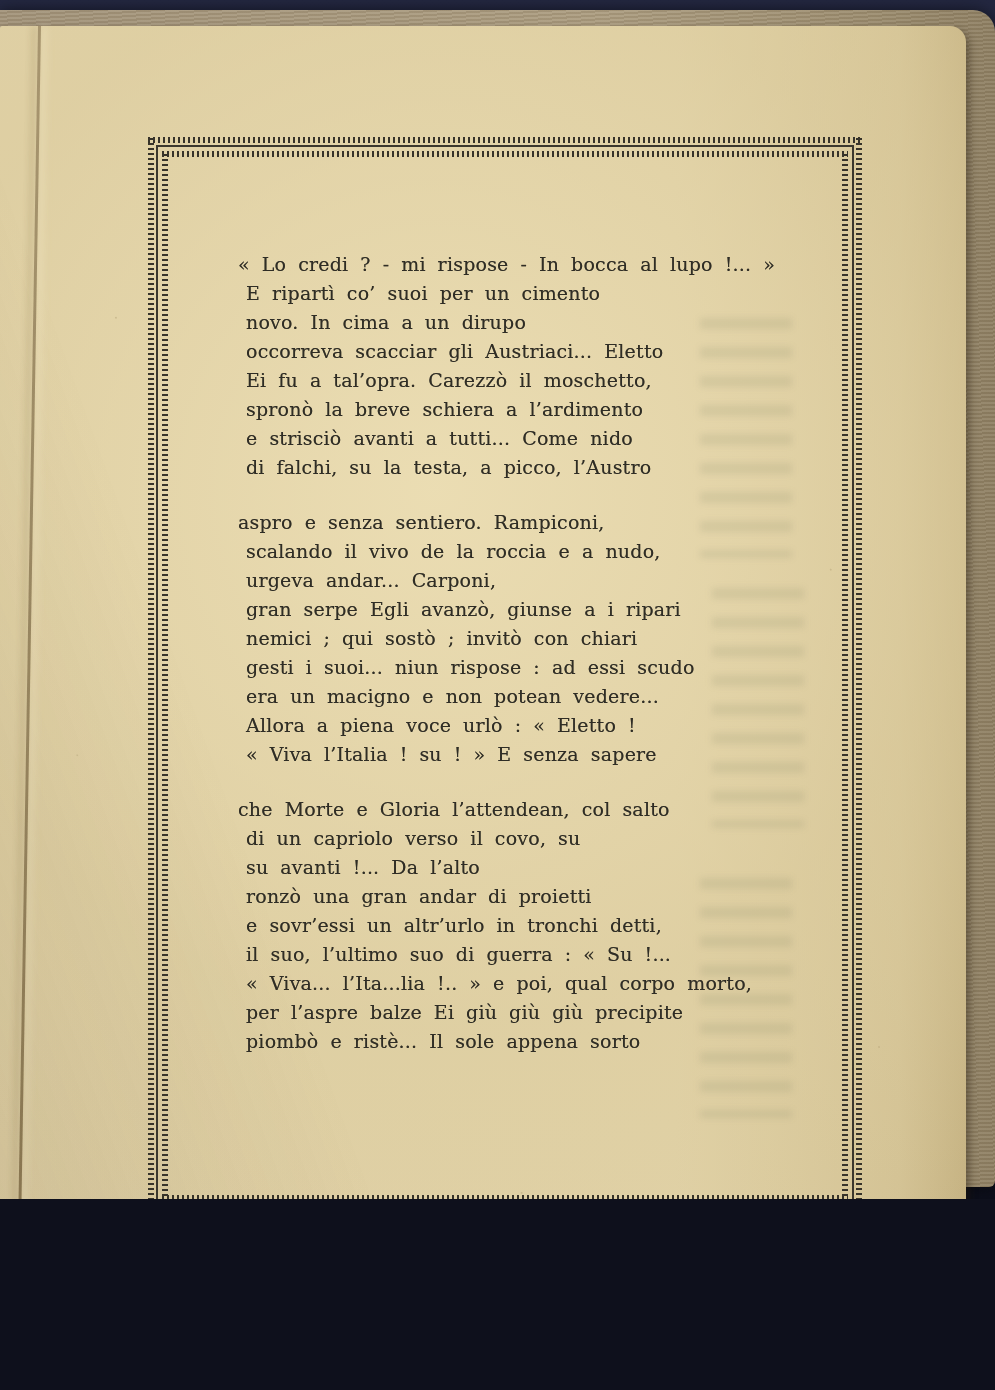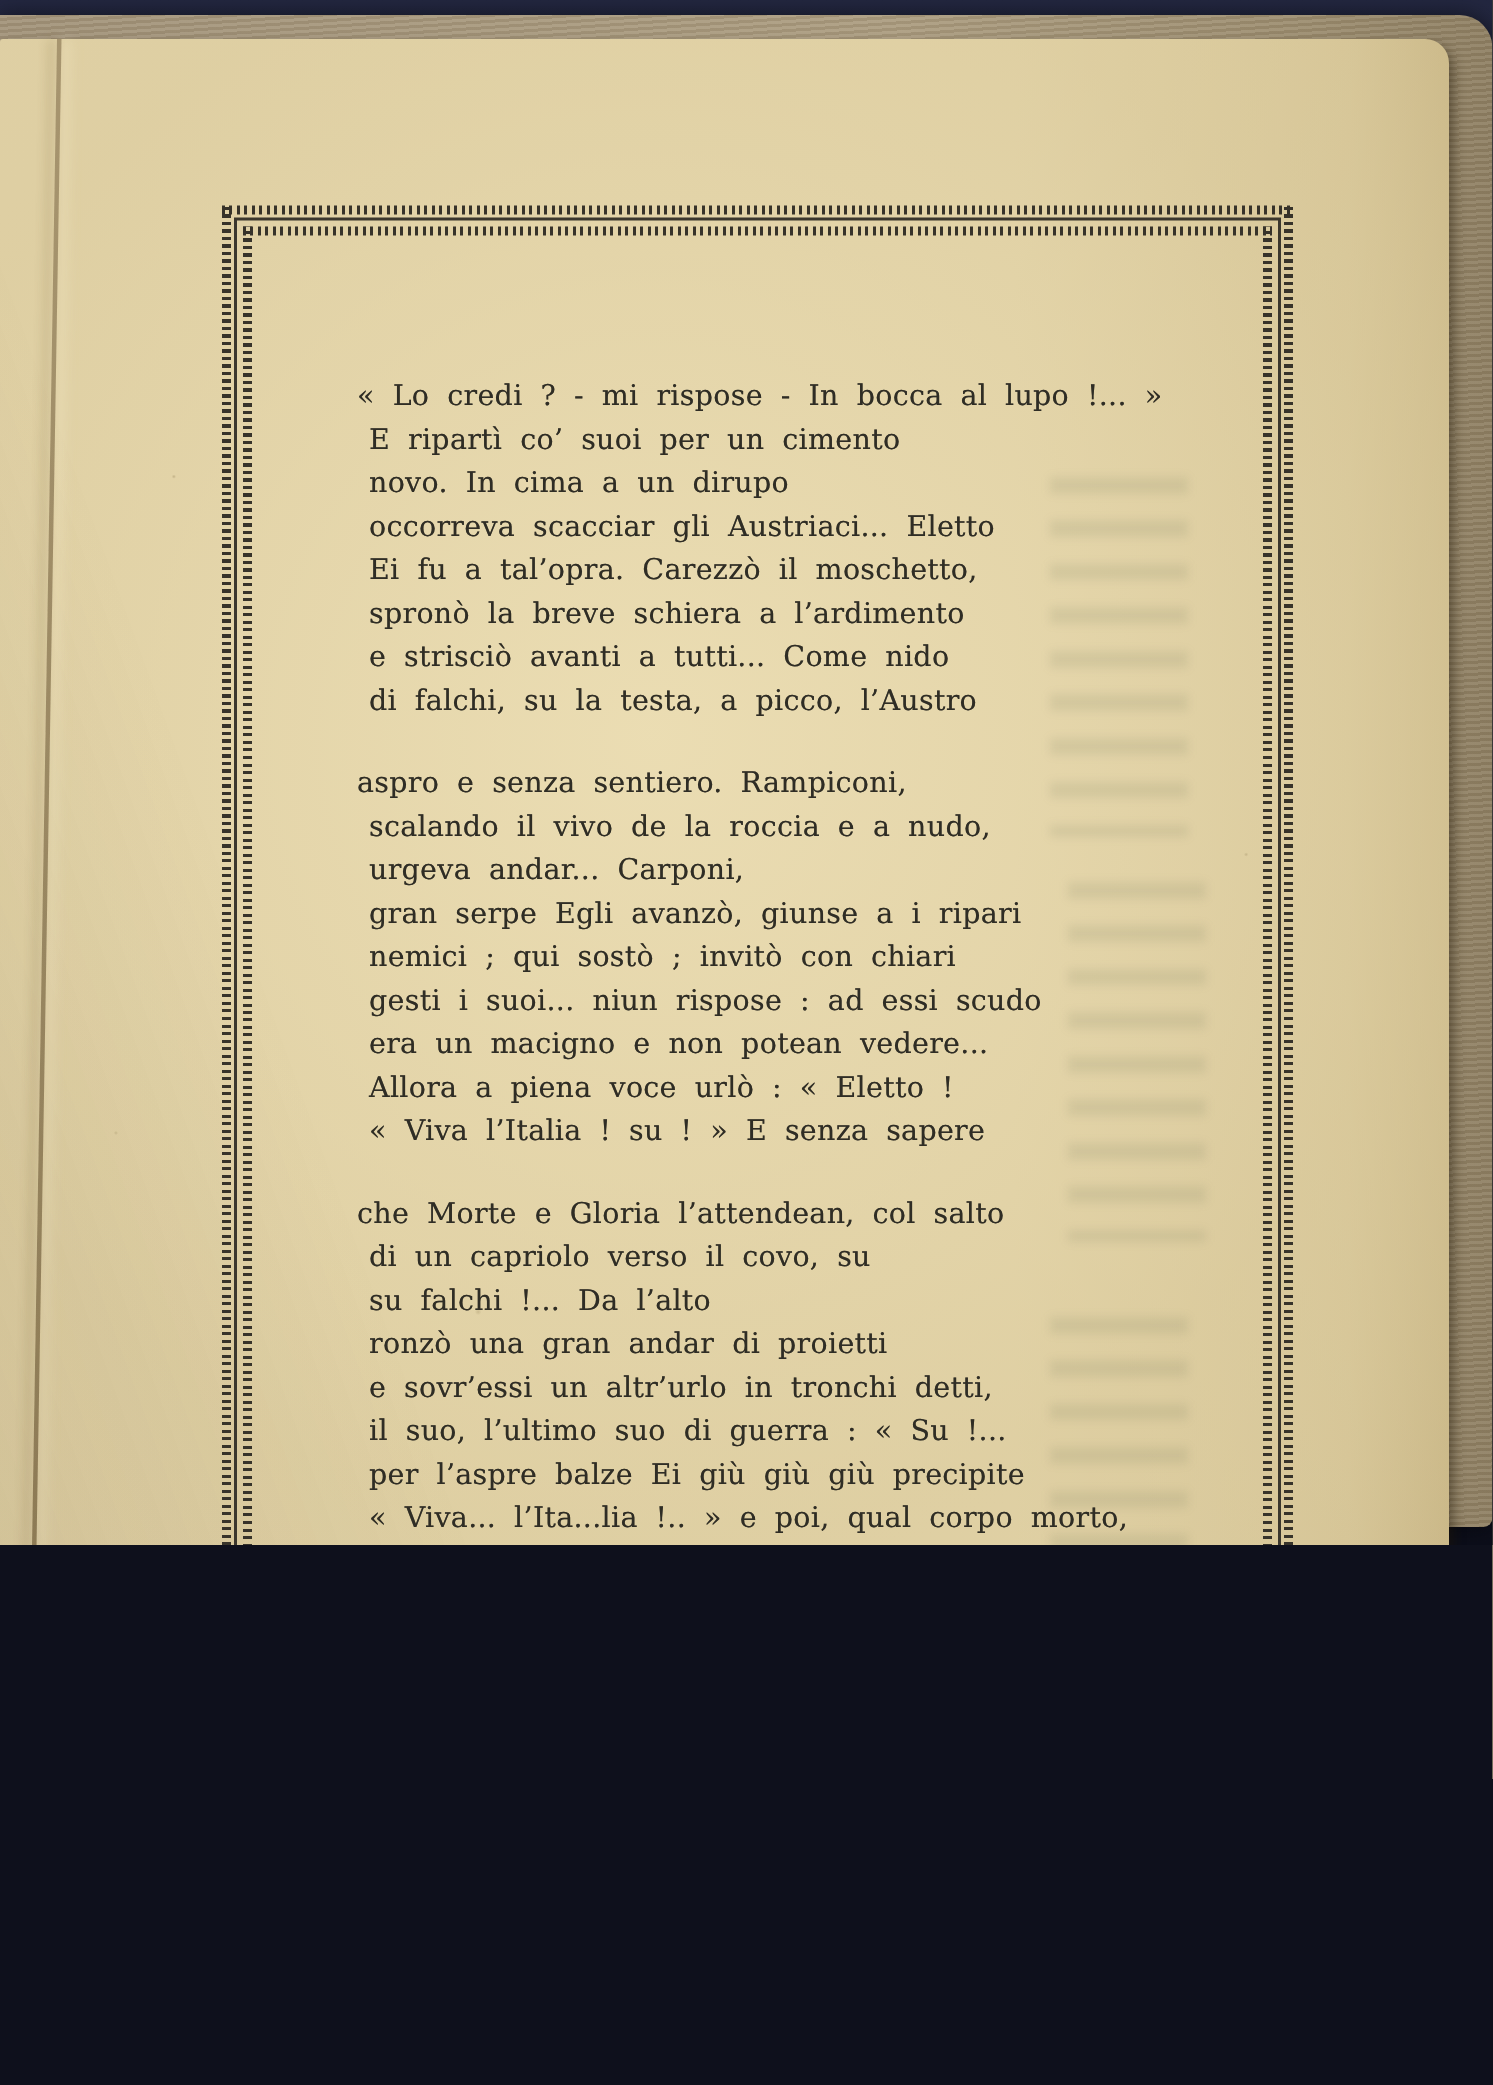--- a/index.html
+++ b/index.html
@@ -1,17 +1,17 @@
 <!DOCTYPE html>
 <html><head>
 <meta charset="utf-8">
 <style>
   html,body{margin:0;padding:0;background:#0e101c;}
   .scene{
-    position:relative;width:995px;height:1030px;overflow:hidden;
+    position:relative;width:995px;height:1199px;overflow:hidden;
     background:linear-gradient(180deg,#232740 0%,#161a2e 30%,#0c0e1a 100%);
     font-family:"DejaVu Serif", serif;
   }
   
   .edge-stack{
     position:absolute;left:0;top:10px;right:0;bottom:12px;
     background:
       repeating-linear-gradient(176deg, rgba(255,252,240,.07) 0 2px, rgba(60,45,20,.08) 2px 4px),
       linear-gradient(90deg,#a2937a 0%,#ab9c80 60%,#9b8c6f 88%,#8e7f63 100%);
     border-radius:0 22px 6px 0;
@@ -126,23 +126,23 @@
       <div class="line">nemici ; qui sostò ; invitò con chiari</div>
       <div class="line">gesti i suoi... niun rispose : ad essi scudo</div>
       <div class="line">era un macigno e non potean vedere...</div>
       <div class="line">Allora a piena voce urlò : « Eletto !</div>
       <div class="line">« Viva l’Italia ! su ! » E senza sapere</div>
     </div>
 
     <div class="stanza">
       <div class="line">che Morte e Gloria l’attendean, col salto</div>
       <div class="line">di un capriolo verso il covo, su</div>
-      <div class="line">su falchi !... Da l’alto</div>
+      <div class="line">su avanti !... Da l’alto</div>
       <div class="line">ronzò una gran andar di proietti</div>
       <div class="line">e sovr’essi un altr’urlo in tronchi detti,</div>
       <div class="line">il suo, l’ultimo suo di guerra : « Su !...</div>
+      <div class="line">« Viva... l’Ita...lia !.. » e poi, qual corpo morto,</div>
       <div class="line">per l’aspre balze Ei giù giù giù precipite</div>
-      <div class="line">« Viva... l’Ita...lia !.. » e poi, qual corpo morto,</div>
       <div class="line">piombò e ristè... Il sole appena sorto</div>
     </div>
 
   </div>
 </div>
 
 </body></html>

